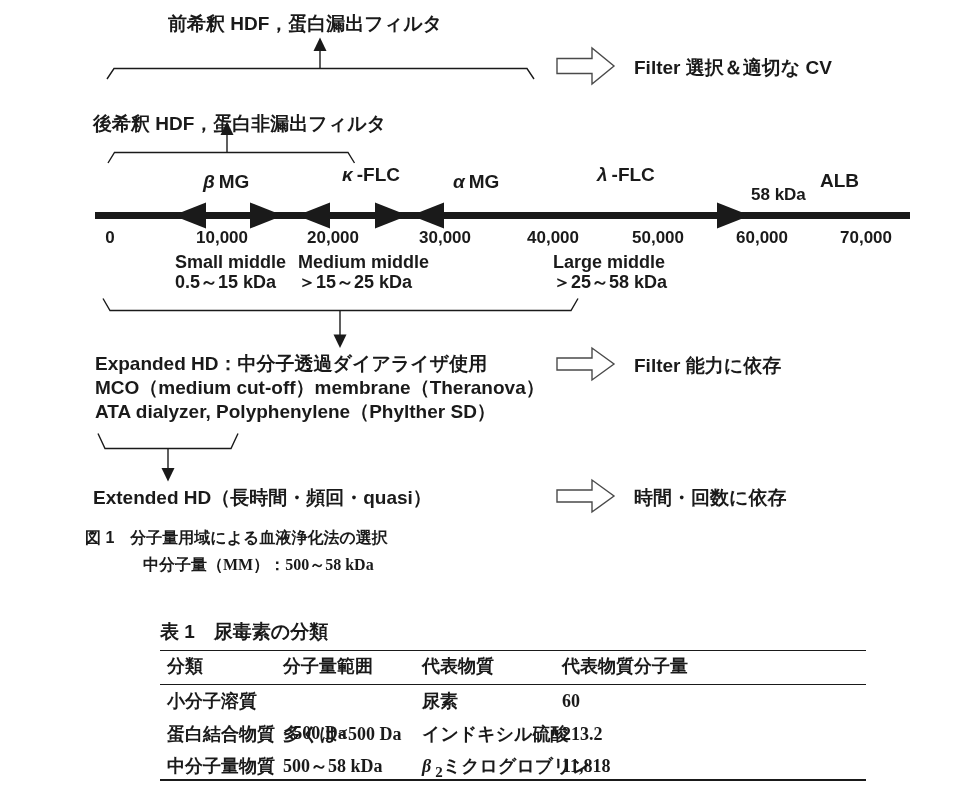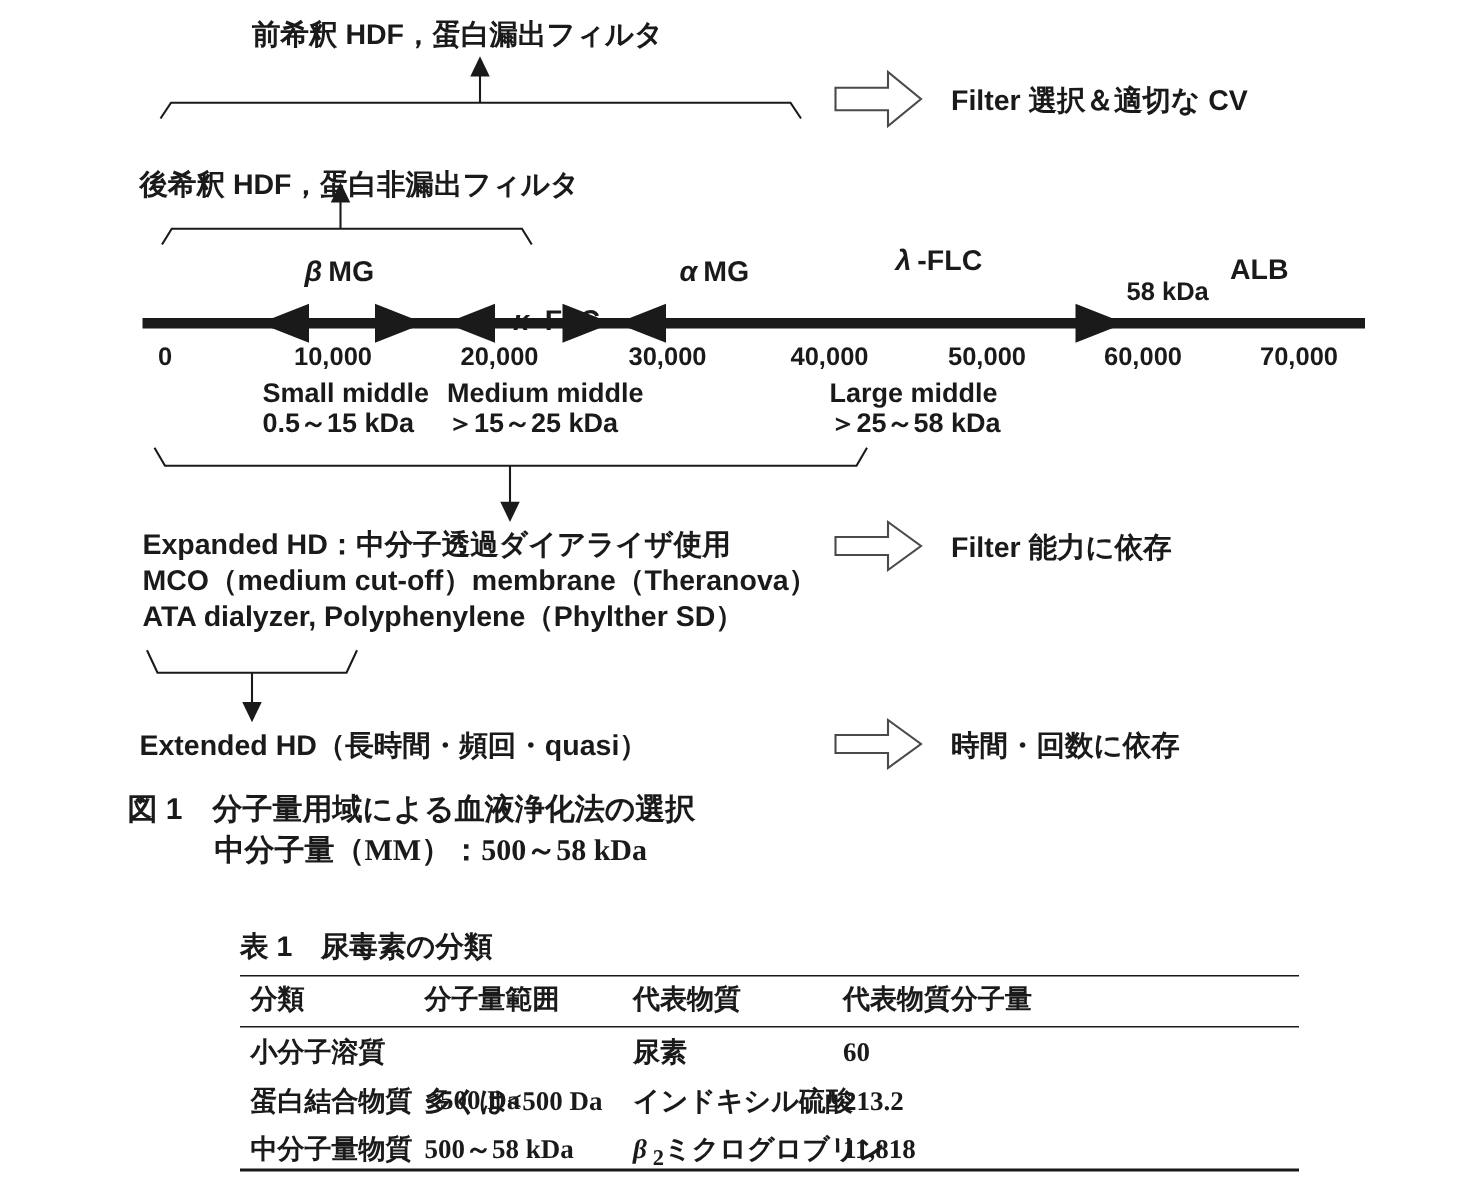--- a/index.html
+++ b/index.html
@@ -4,21 +4,21 @@
 <style>
   html,body{margin:0;padding:0;background:#fff;}
   .canvas{
     position:relative;width:973px;height:787px;background:#ffffff;
     font-family:"Liberation Sans",sans-serif;color:#1a1a1a;overflow:hidden;
   }
   .t{position:absolute;white-space:nowrap;line-height:1.15;font-weight:bold;}
   .fs19{font-size:19px;}
   .fs18{font-size:18px;}
   .fs17{font-size:17px;}
-  .fs20{font-size:20px;}
+  .fs20{font-size:16px;}
   .bold{font-weight:bold;}
   .serif{font-family:"Liberation Serif","DejaVu Serif",serif;}
   .tick{font-size:17px;transform:translateX(-50%);}
   .sym{font-style:italic;}
   .sym:not(:empty){margin-right:4px;}
   .rangeblock div{line-height:20px;}
   .expanded div{line-height:24px;}
   .rule{position:absolute;background:#1a1a1a;}
   svg{position:absolute;left:0;top:0;}
   .stroke{stroke:#1a1a1a;fill:none;stroke-width:1.4;}
@@ -62,21 +62,21 @@
     <path class="blockarrow" d="M557,58.5 L592,58.5 L592,48 L614,66 L592,84 L592,73.5 L557,73.5 Z"></path>
     <path class="blockarrow" d="M557,358 L592,358 L592,348 L614,364 L592,380 L592,370 L557,370 Z"></path>
     <path class="blockarrow" d="M557,490 L592,490 L592,480 L614,496 L592,512 L592,502 L557,502 Z"></path>
   </svg>
 
   <div class="t fs19" style="left:168px;top:13px;">前希釈 HDF，蛋白漏出フィルタ</div>
   <div class="t fs19" style="left:634px;top:57px;">Filter 選択＆適切な CV</div>
   <div class="t fs19" style="left:93px;top:92px;margin-top:21px;">後希釈 HDF，蛋白非漏出フィルタ</div>
 
   <div class="t fs19" style="left:203px;top:171px;"><span class="sym">β</span><span>MG</span></div>
-  <div class="t fs19" style="left:342px;top:164px;margin-top:40px;"><span class="sym">κ</span><span>-FLC</span></div>
+  <div class="t fs19" style="left:342px;top:164px;"><span class="sym">κ</span><span>-FLC</span></div>
   <div class="t fs19" style="left:453px;top:171px;"><span class="sym">α</span><span>MG</span></div>
   <div class="t fs19" style="left:597px;top:164px;"><span class="sym">λ</span><span>-FLC</span></div>
   <div class="t fs17" style="left:751px;top:185px;"><span>58 kDa</span></div>
   <div class="t fs19" style="left:820px;top:170px;"><span>ALB</span></div>
 
   <div class="t tick" style="left:110px;top:228px;">0</div>
   <div class="t tick" style="left:222px;top:228px;">10,000</div>
   <div class="t tick" style="left:333px;top:228px;">20,000</div>
   <div class="t tick" style="left:445px;top:228px;">30,000</div>
   <div class="t tick" style="left:553px;top:228px;">40,000</div>

